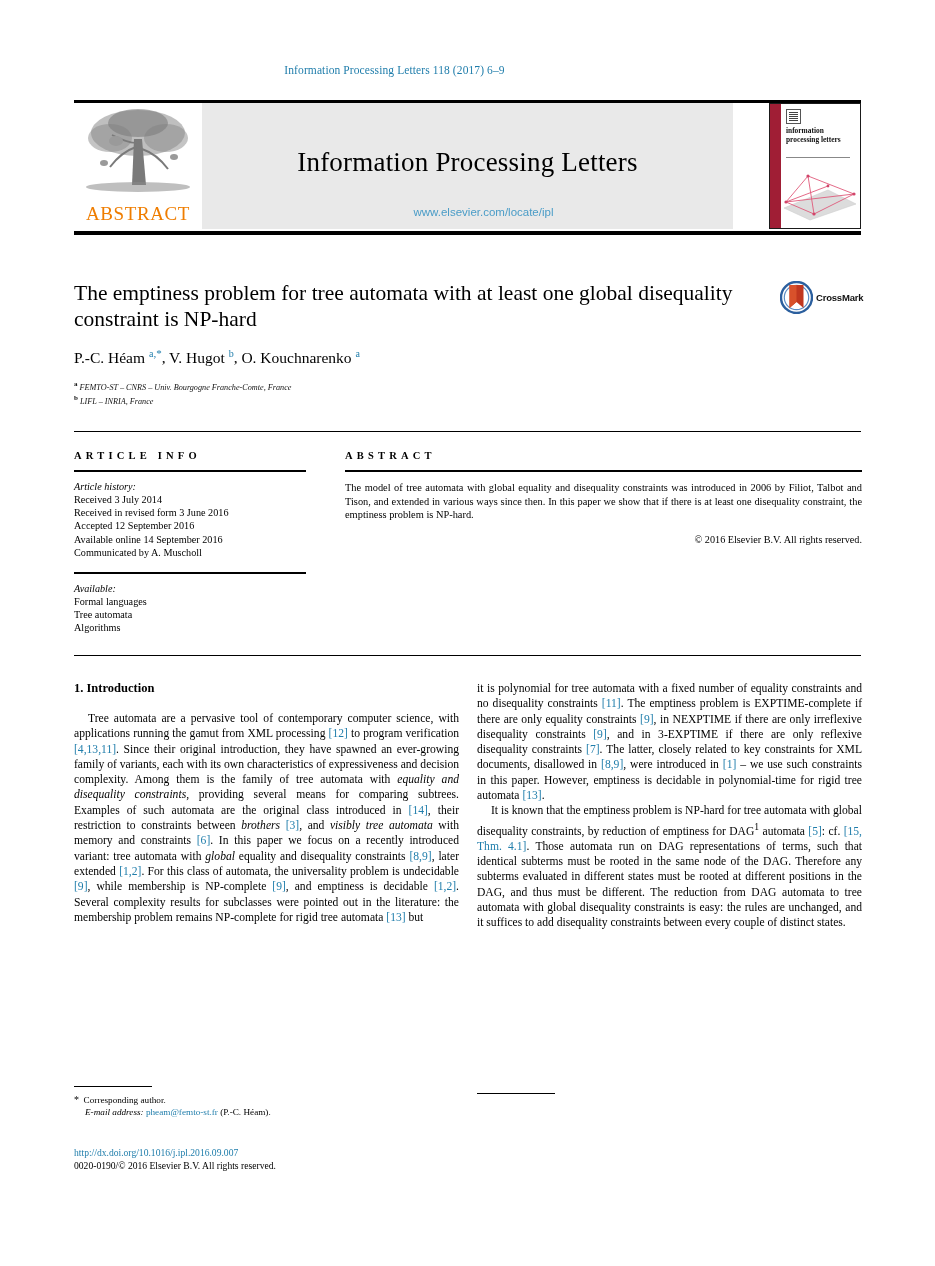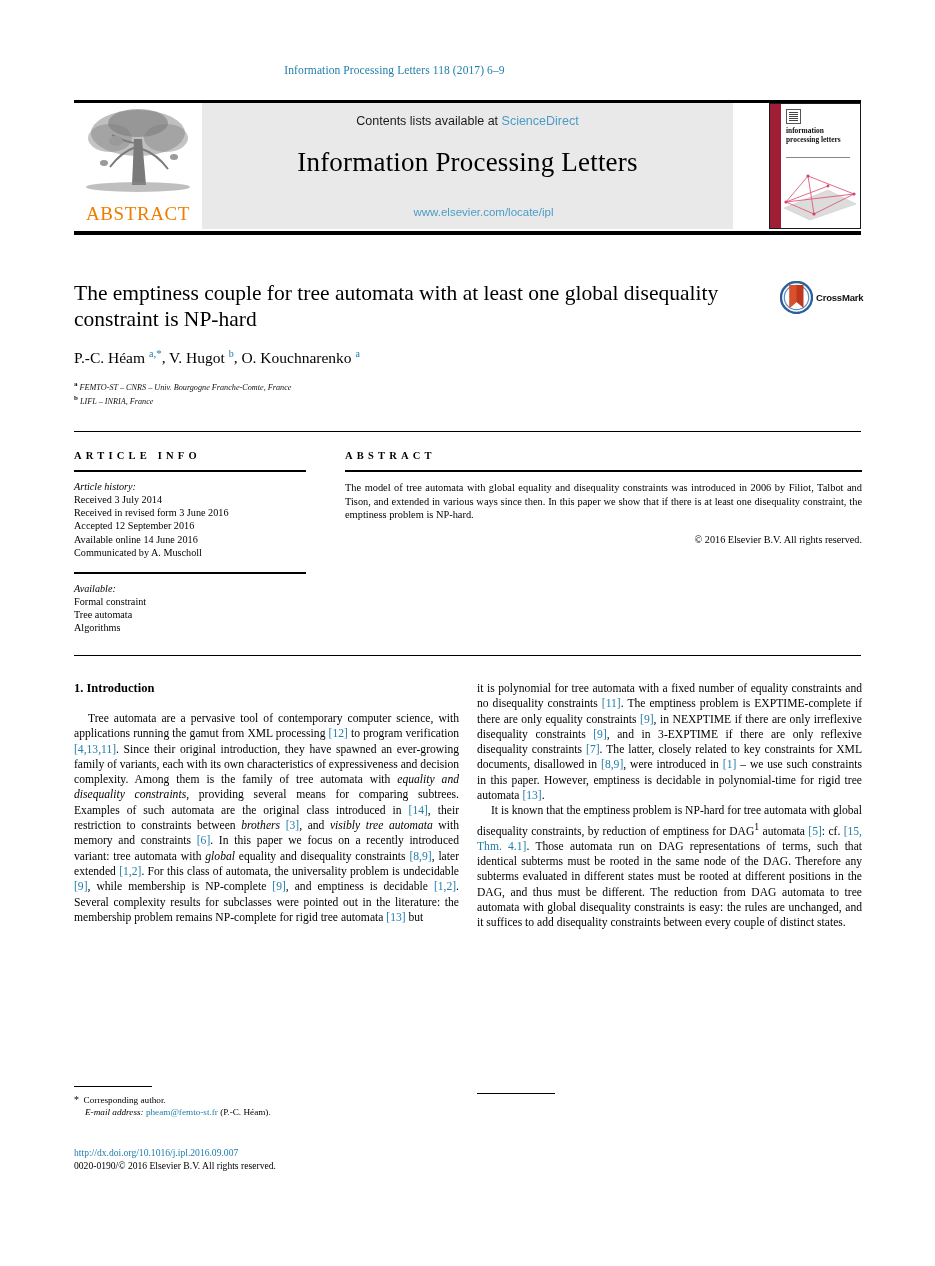--- a/index.html
+++ b/index.html
@@ -376,21 +376,20 @@
           <ellipse cx="58" cy="82" rx="52" ry="5" fill="#8a8a8a" opacity="0.55"></ellipse>
           <ellipse cx="36" cy="36" rx="7" ry="5" fill="#9a9a9a"></ellipse>
           <ellipse cx="24" cy="58" rx="4" ry="3" fill="#9a9a9a"></ellipse>
           <ellipse cx="94" cy="52" rx="4" ry="3" fill="#9a9a9a"></ellipse>
         </g>
       </svg>
       <div class="logo-word">ABSTRACT</div>
     </div>
 
     <div class="banner">
-      <div class="banner-line1"><span>Contents lists available at </span><a href="#">ScienceDirect</a></div>
       <div class="banner-title">Information Processing Letters</div>
       <div class="banner-url">www.elsevier.com/locate/ipl</div>
     </div>
 
     <div class="cover">
       <div class="cover-spine"></div>
       <div class="cover-mark"></div>
       <div class="cover-title">information processing letters</div>
       <div class="cover-sub"></div>
       <svg class="cover-art" viewBox="0 0 80 62">
@@ -408,21 +407,21 @@
           <circle cx="34" cy="50" r="1.6"></circle>
           <circle cx="48" cy="22" r="1.4"></circle>
         </g>
       </svg>
     </div>
   </div>
 
   <div class="rule-thick"></div>
 
   <div class="title-block">
-    <h1 class="paper-title">The emptiness couple for tree automata with at least one global disequality constraint is NP-hard</h1>
+    <h1 class="paper-title">The emptiness problem for tree automata with at least one global disequality constraint is NP-hard</h1>
     <div class="authors">P.-C. Héam <sup class="aff">a</sup><sup class="star">,*</sup>, V. Hugot <sup class="aff">b</sup>, O. Kouchnarenko <sup class="aff">a</sup></div>
     <div class="affils"><sup>a</sup> FEMTO-ST – CNRS – Univ. Bourgogne Franche-Comte, France<br><sup>b</sup> LIFL – INRIA, France</div>
   </div>
 
   <div class="crossmark">
     <svg class="crossmark-badge" viewBox="0 0 33 33">
       <circle cx="16.5" cy="16.5" r="15.5" fill="#ffffff" stroke="#2b5f9e" stroke-width="2.4"></circle>
       <circle cx="16.5" cy="16.5" r="12.2" fill="#ffffff" stroke="#5b8cc4" stroke-width="1.2"></circle>
       <path d="M9.5 4 H23.5 V27 L16.5 21 L9.5 27 Z" fill="#c0371f"></path>
       <path d="M9.5 4 H16.5 V21 L9.5 27 Z" fill="#d8512b"></path>
@@ -432,26 +431,26 @@
 
   <div class="band-rule-top"></div>
 
   <div class="col-info">
     <div class="sec-head">ARTICLE INFO</div>
     <div class="hr-thin"></div>
     <div class="info-label">Article history:</div>
     <div class="info-line">Received 3 July 2014</div>
     <div class="info-line">Received in revised form 3 June 2016</div>
     <div class="info-line">Accepted 12 September 2016</div>
-    <div class="info-line">Available online 14 June 2016</div>
+    <div class="info-line">Available online 14 September 2016</div>
     <div class="info-line">Communicated by A. Muscholl</div>
     <div class="kw-block">
       <div class="hr-thin"></div>
       <div class="info-label">Available:</div>
-      <div class="info-line">Formal constraint</div>
+      <div class="info-line">Formal languages</div>
       <div class="info-line">Tree automata</div>
       <div class="info-line">Algorithms</div>
     </div>
   </div>
 
   <div class="col-abstract">
     <div class="sec-head">ABSTRACT</div>
     <div class="hr-thin"></div>
     <div class="abstract-text">The model of tree automata with global equality and disequality constraints was introduced in 2006 by Filiot, Talbot and Tison, and extended in various ways since then. In this paper we show that if there is at least one disequality constraint, the emptiness problem is NP-hard.</div>
     <div class="abstract-copy">© 2016 Elsevier B.V. All rights reserved.</div>

